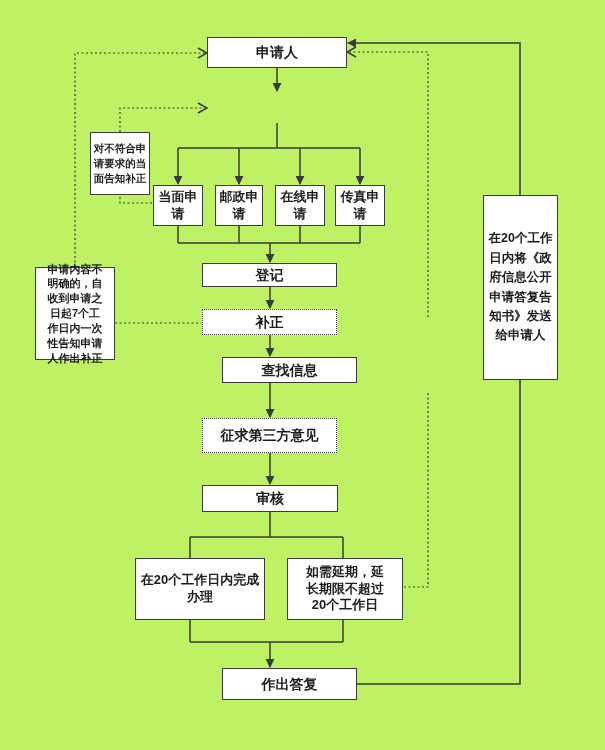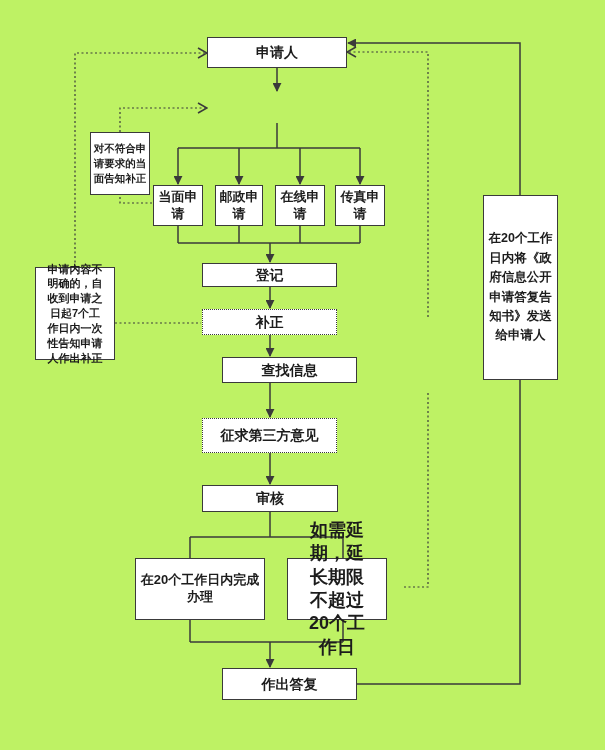--- a/index.html
+++ b/index.html
@@ -33,21 +33,21 @@
   .n-inperson    {left:153px;top:185px;width:50px; height:41px;font-size:13px;}
   .n-postal      {left:215px;top:185px;width:48px; height:41px;font-size:13px;}
   .n-online      {left:275px;top:185px;width:50px; height:41px;font-size:13px;}
   .n-fax         {left:335px;top:185px;width:50px; height:41px;font-size:13px;}
   .n-register    {left:202px;top:263px;width:135px;height:24px;font-size:14px;}
   .n-correction  {left:202px;top:309px;width:135px;height:26px;font-size:14px;}
   .n-search      {left:202px;top:357px;width:135px;height:26px;font-size:14px;margin-left:20px;}
   .n-thirdparty  {left:202px;top:418px;width:135px;height:35px;font-size:14px;}
   .n-review      {left:202px;top:485px;width:136px;height:27px;font-size:14px;}
   .n-complete20  {left:135px;top:558px;width:130px;height:62px;font-size:13px;padding:0;}
-  .n-extend      {left:287px;top:558px;width:100px;height:62px;font-size:18px;padding:18px;}
+  .n-extend      {left:287px;top:558px;width:116px;height:62px;font-size:13px;padding:18px;}
   .n-reply       {left:202px;top:668px;width:135px;height:32px;font-size:14px;margin-left:20px;}
   .n-note-unclear{left:35px; top:267px;width:80px; height:93px;font-size:11px;line-height:1.35;padding:9px;}
   .n-notify20    {left:402px;top:317px;width:56px; height:76px;font-size:11px;line-height:1.5;padding:2px;}
   .n-send-notice {left:483px;top:195px;width:75px; height:185px;font-size:12.5px;line-height:1.55;padding:4px;}
 </style>
 </head>
 <body>
 
 <div id="canvas">
 

